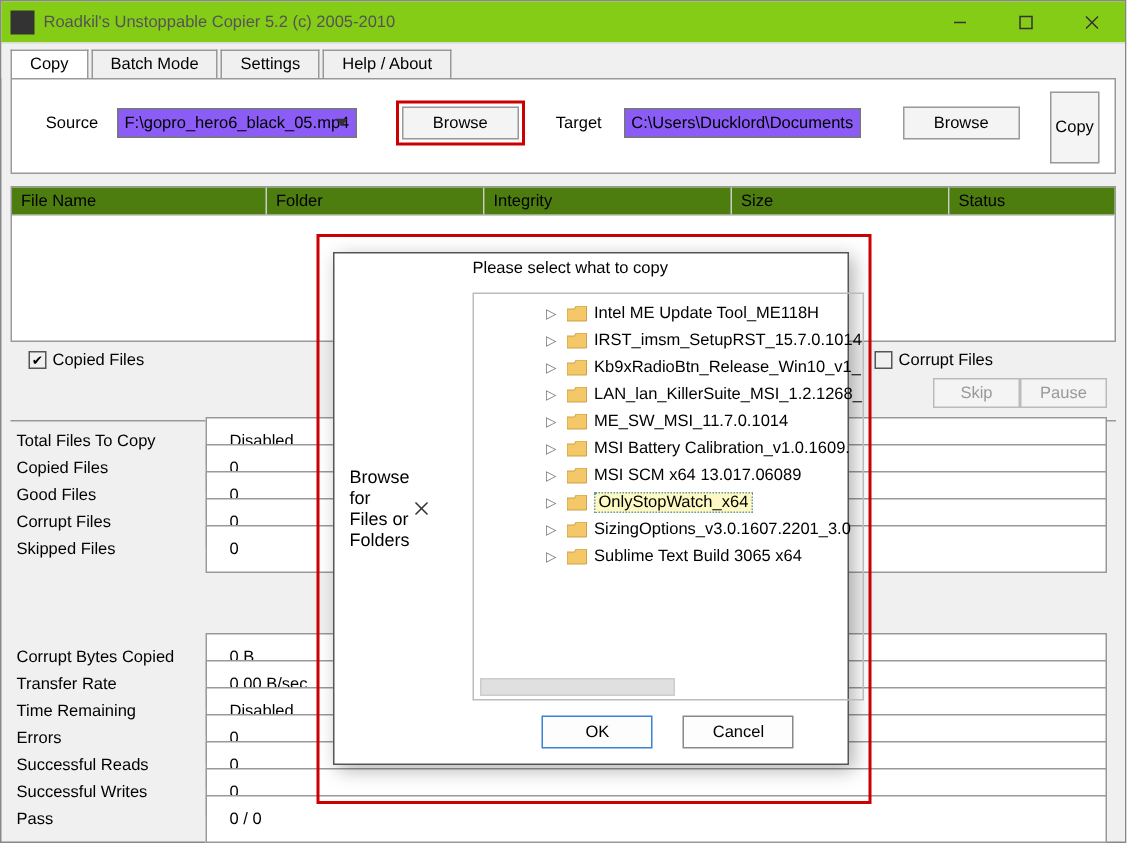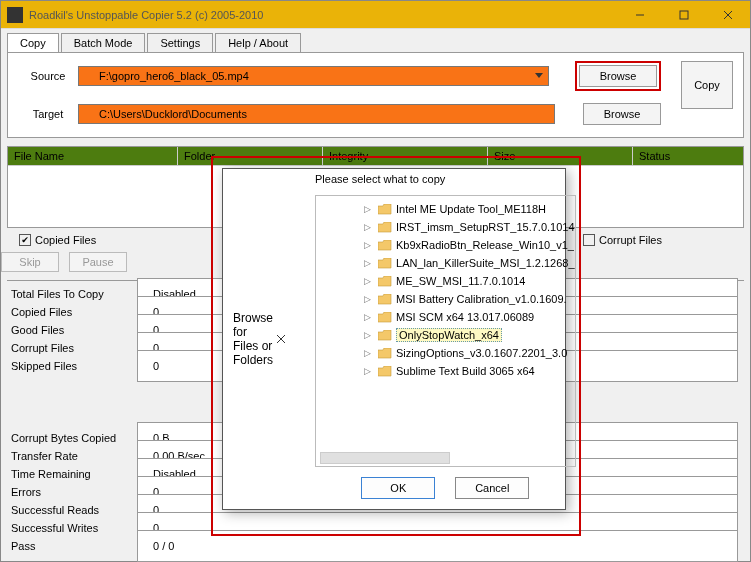--- a/index.html
+++ b/index.html
@@ -1,49 +1,49 @@
 <!DOCTYPE html>
 <html><head>
 <meta charset="utf-8">
 <style>
 * { box-sizing: border-box; margin: 0; padding: 0; font-family: "Segoe UI", Tahoma, sans-serif; font-size: 11px; }
 body { background: #fff; width: 751px; height: 562px; position: relative; overflow: hidden; }
 
 .window { width: 751px; height: 562px; border: 1px solid #888; background: #f0f0f0; display: flex; flex-direction: column; }
-.titlebar { height: 28px; background: #eab308; display: flex; align-items: center; padding: 0 0 0 6px; border-bottom: 1px solid #ddd; }
+.titlebar { height: 28px; background: #84cc16; display: flex; align-items: center; padding: 0 0 0 6px; border-bottom: 1px solid #ddd; }
 .titlebar-icon { width: 16px; height: 16px; background: #333; margin-right: 6px; }
 .titlebar-text { flex: 1; color: #555; }
 .win-controls { display: flex; }
 .win-btn { width: 44px; height: 27px; display: flex; align-items: center; justify-content: center; color: #555; }
 
 .tabs { display: flex; padding: 4px 6px 0 6px; background: #f0f0f0; }
 .tab { padding: 3px 12px; border: 1px solid #999; border-bottom: none; background: #f0f0f0; margin-right: 2px; }
 .tab.active { background: #fff; }
 .tab-content { background: #fff; margin: 0 6px; border: 1px solid #999; padding: 8px 10px 6px 10px; flex: 0 0 auto; }
 
 .formrow { display: flex; align-items: center; margin-bottom: 6px; }
 .formlabel { width: 60px; text-align: center; }
-.input { flex: 1; border: 1px solid #777; background: #f97316; height: 20px; padding: 0 20px; display: flex; align-items: center; position: relative; }
+.input { flex: 1; border: 1px solid #777; background: #8b5cf6; height: 20px; padding: 0 4px; display: flex; align-items: center; position: relative; }
 .dropdown-arrow { position: absolute; right: 2px; top: 1px; width: 14px; height: 16px; display:flex; align-items:center; justify-content:center; }
 .browse-btn { width: 78px; height: 22px; border: 1px solid #999; background: #f4f4f4; margin-left: 28px; }
 .browse-highlight { border: 2px solid #c00; padding: 2px; margin-left: 26px; }
 .copy-btn { width: 52px; height: 48px; border: 1px solid #999; background: #f4f4f4; margin-left: 20px; }
 
-.inputs-col { flex:1; display:flex; flex-direction:column; gap:6px; }
+.inputs-col { flex:1; display:flex; flex-direction:row; gap:6px; }
 
 .list-area { margin: 8px 6px 0 6px; border: 1px solid #999; background:#fff; height: 250px; display:flex; flex-direction:column; }
 .list-header { display:flex; border-bottom:1px solid #ccc; }
 .lh { border-right:1px solid #ccc; padding:3px 6px; background:#4d7c0f; }
 .lh:last-child { border-right:none; }
 
 .checks { display:flex; gap: 170px; padding: 6px 12px; margin: 0 6px; }
 .chk { display:flex; align-items:center; gap:4px; }
 .chkbox { width:12px; height:12px; border:1px solid #555; display:flex; align-items:center; justify-content:center; font-size:9px; }
 
-.btn-row { display:flex; gap:10px; padding: 0 12px 4px 0; }
+.btn-row { display:flex; justify-content:flex-end; padding: 0 12px 4px 0; }
 .small-btn { width:58px; height:20px; border:1px solid #bbb; background:#f4f4f4; color:#999; }
 
 .stats { display:flex; margin: 4px 6px 6px 6px; border-top:1px solid #999; padding-top:4px;flex-direction:column; }
 .stats-col { flex:1; }
 .stat-row { display:flex; height:18px; align-items:center; }
 .stat-label { width:130px; padding-left:4px; }
 .stat-val { border:1px solid #999; background:#fff; flex:1; padding:0 15px; height:32px; display:flex; align-items:center; margin-right:6px; }
 
 .dialog-outline { position:absolute; left:211px; top:156px; width:370px; height:380px; border:2px solid #c00; pointer-events:none; }
 .dialog { position:absolute; left:222px; top:168px; width:344px; height:342px; background:#fff; border:1px solid #555; box-shadow: 3px 3px 12px rgba(0,0,0,.3); display:flex; }

